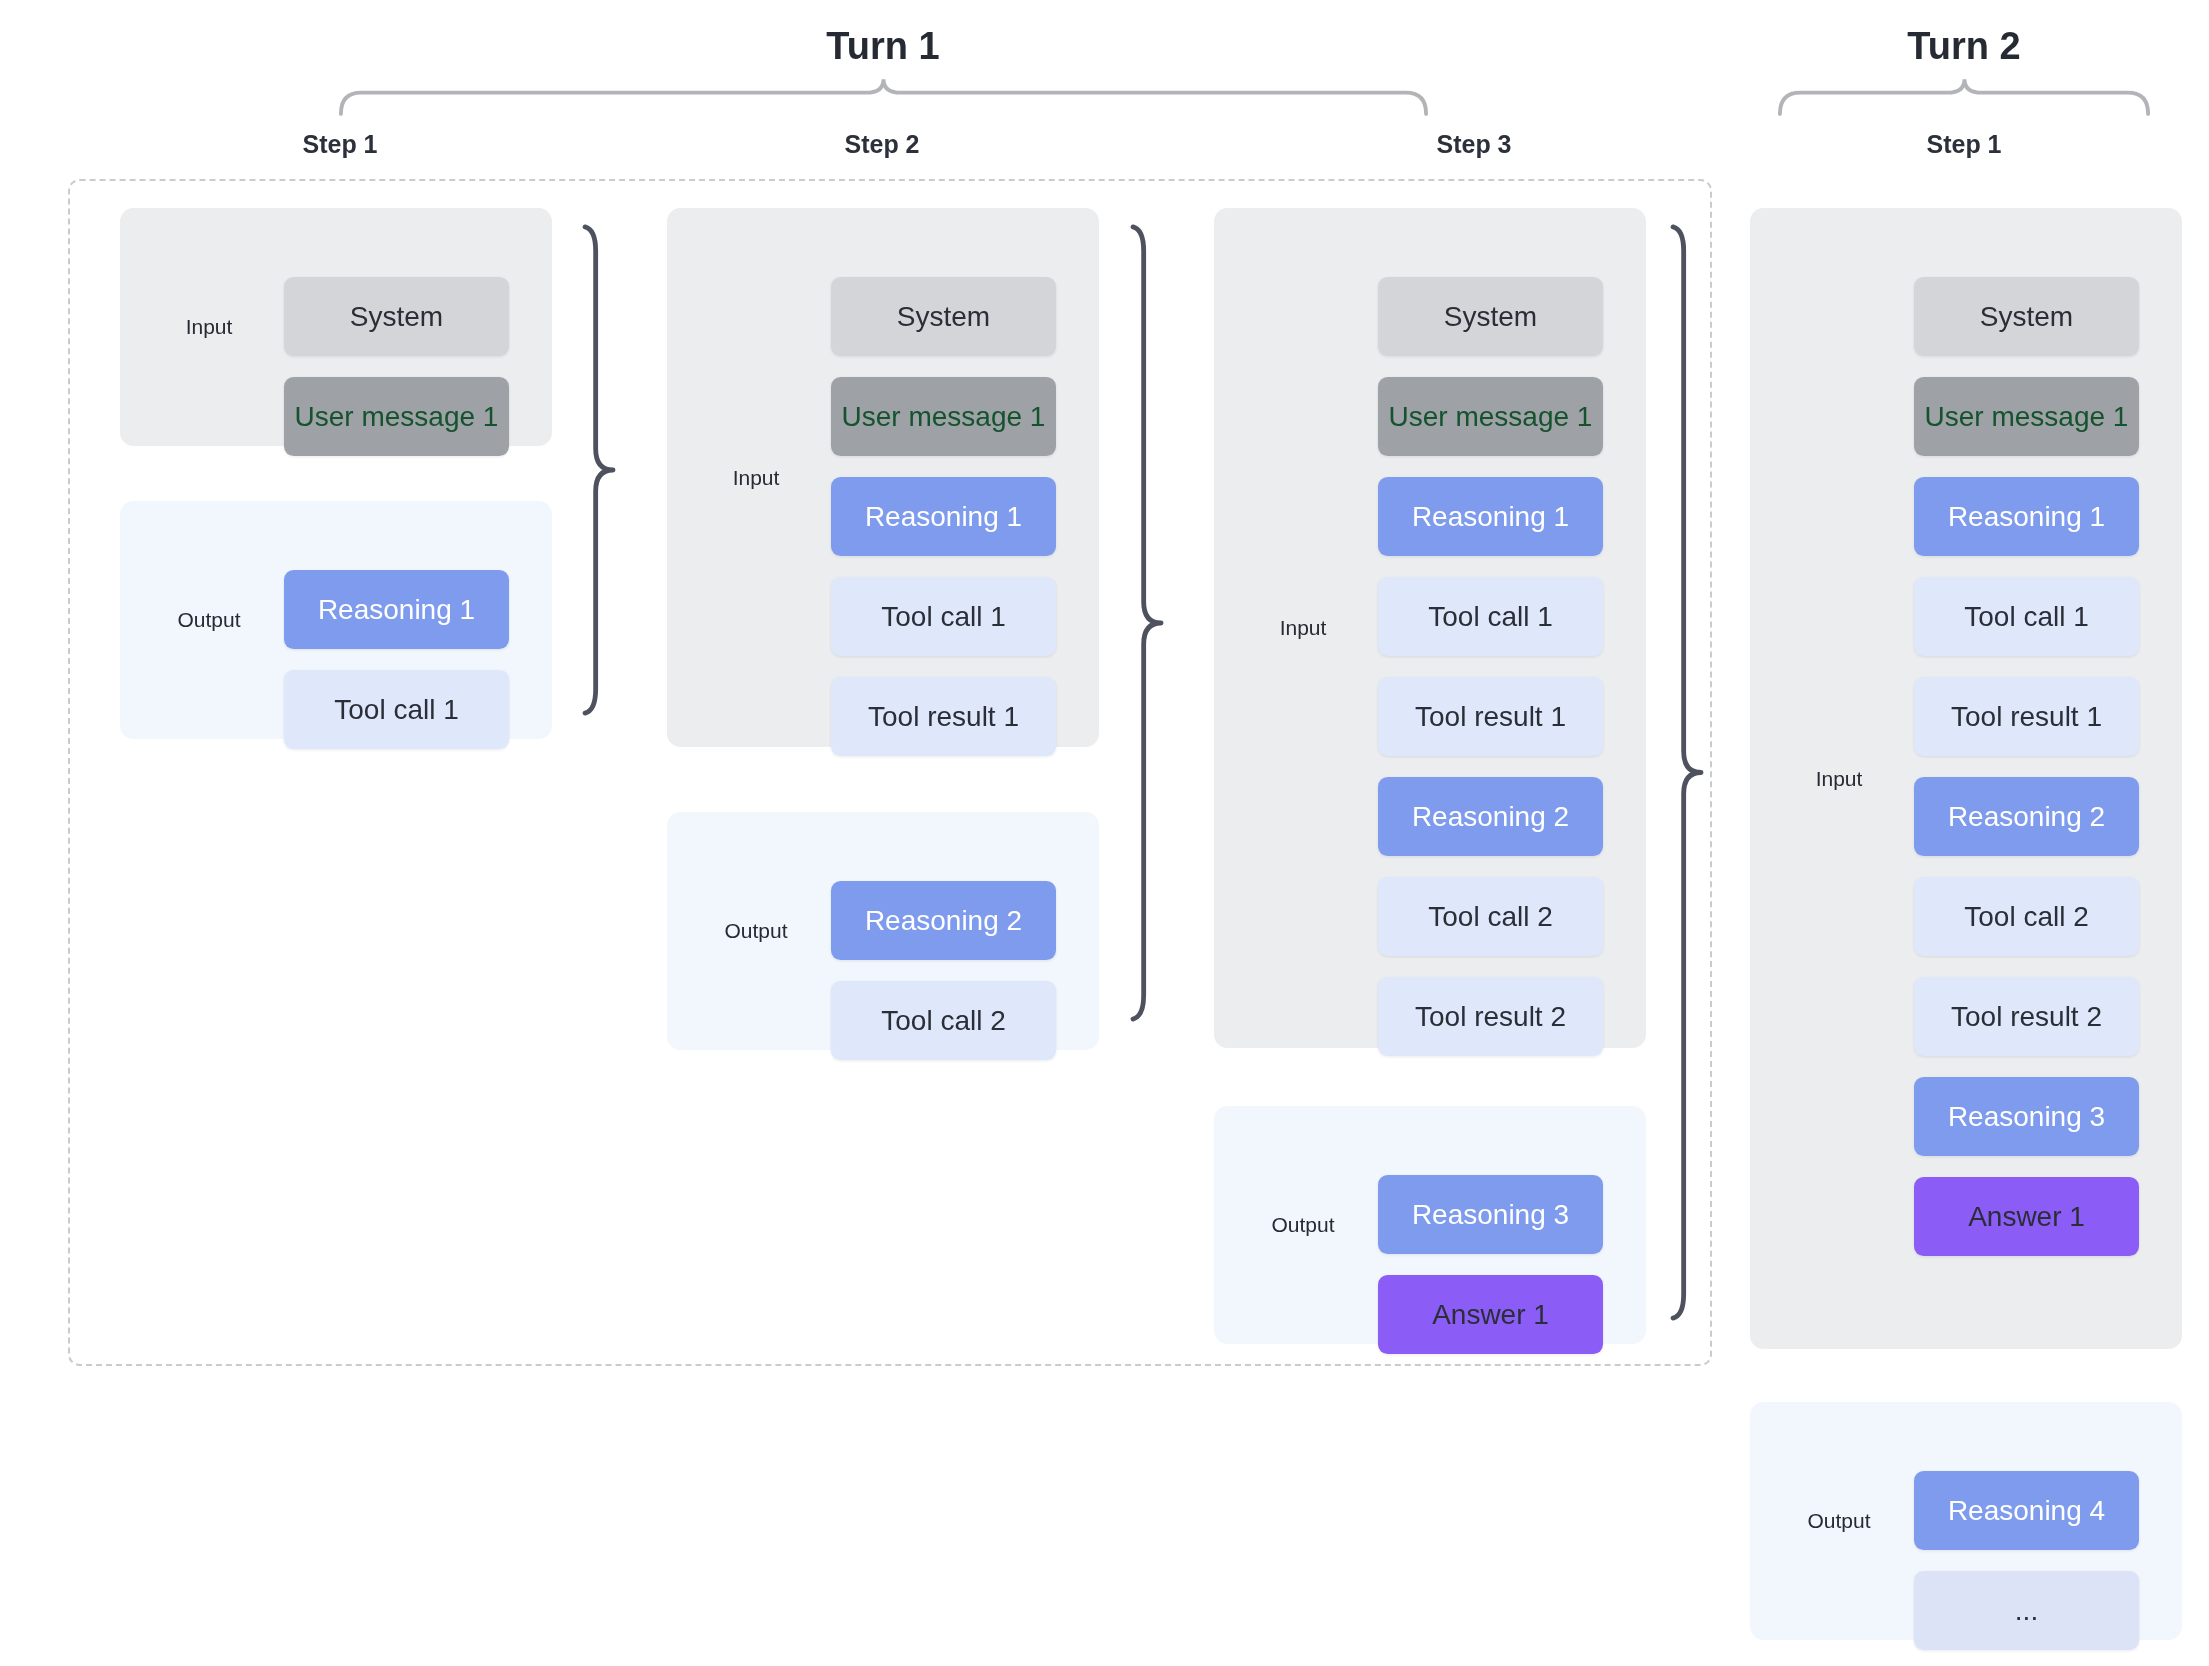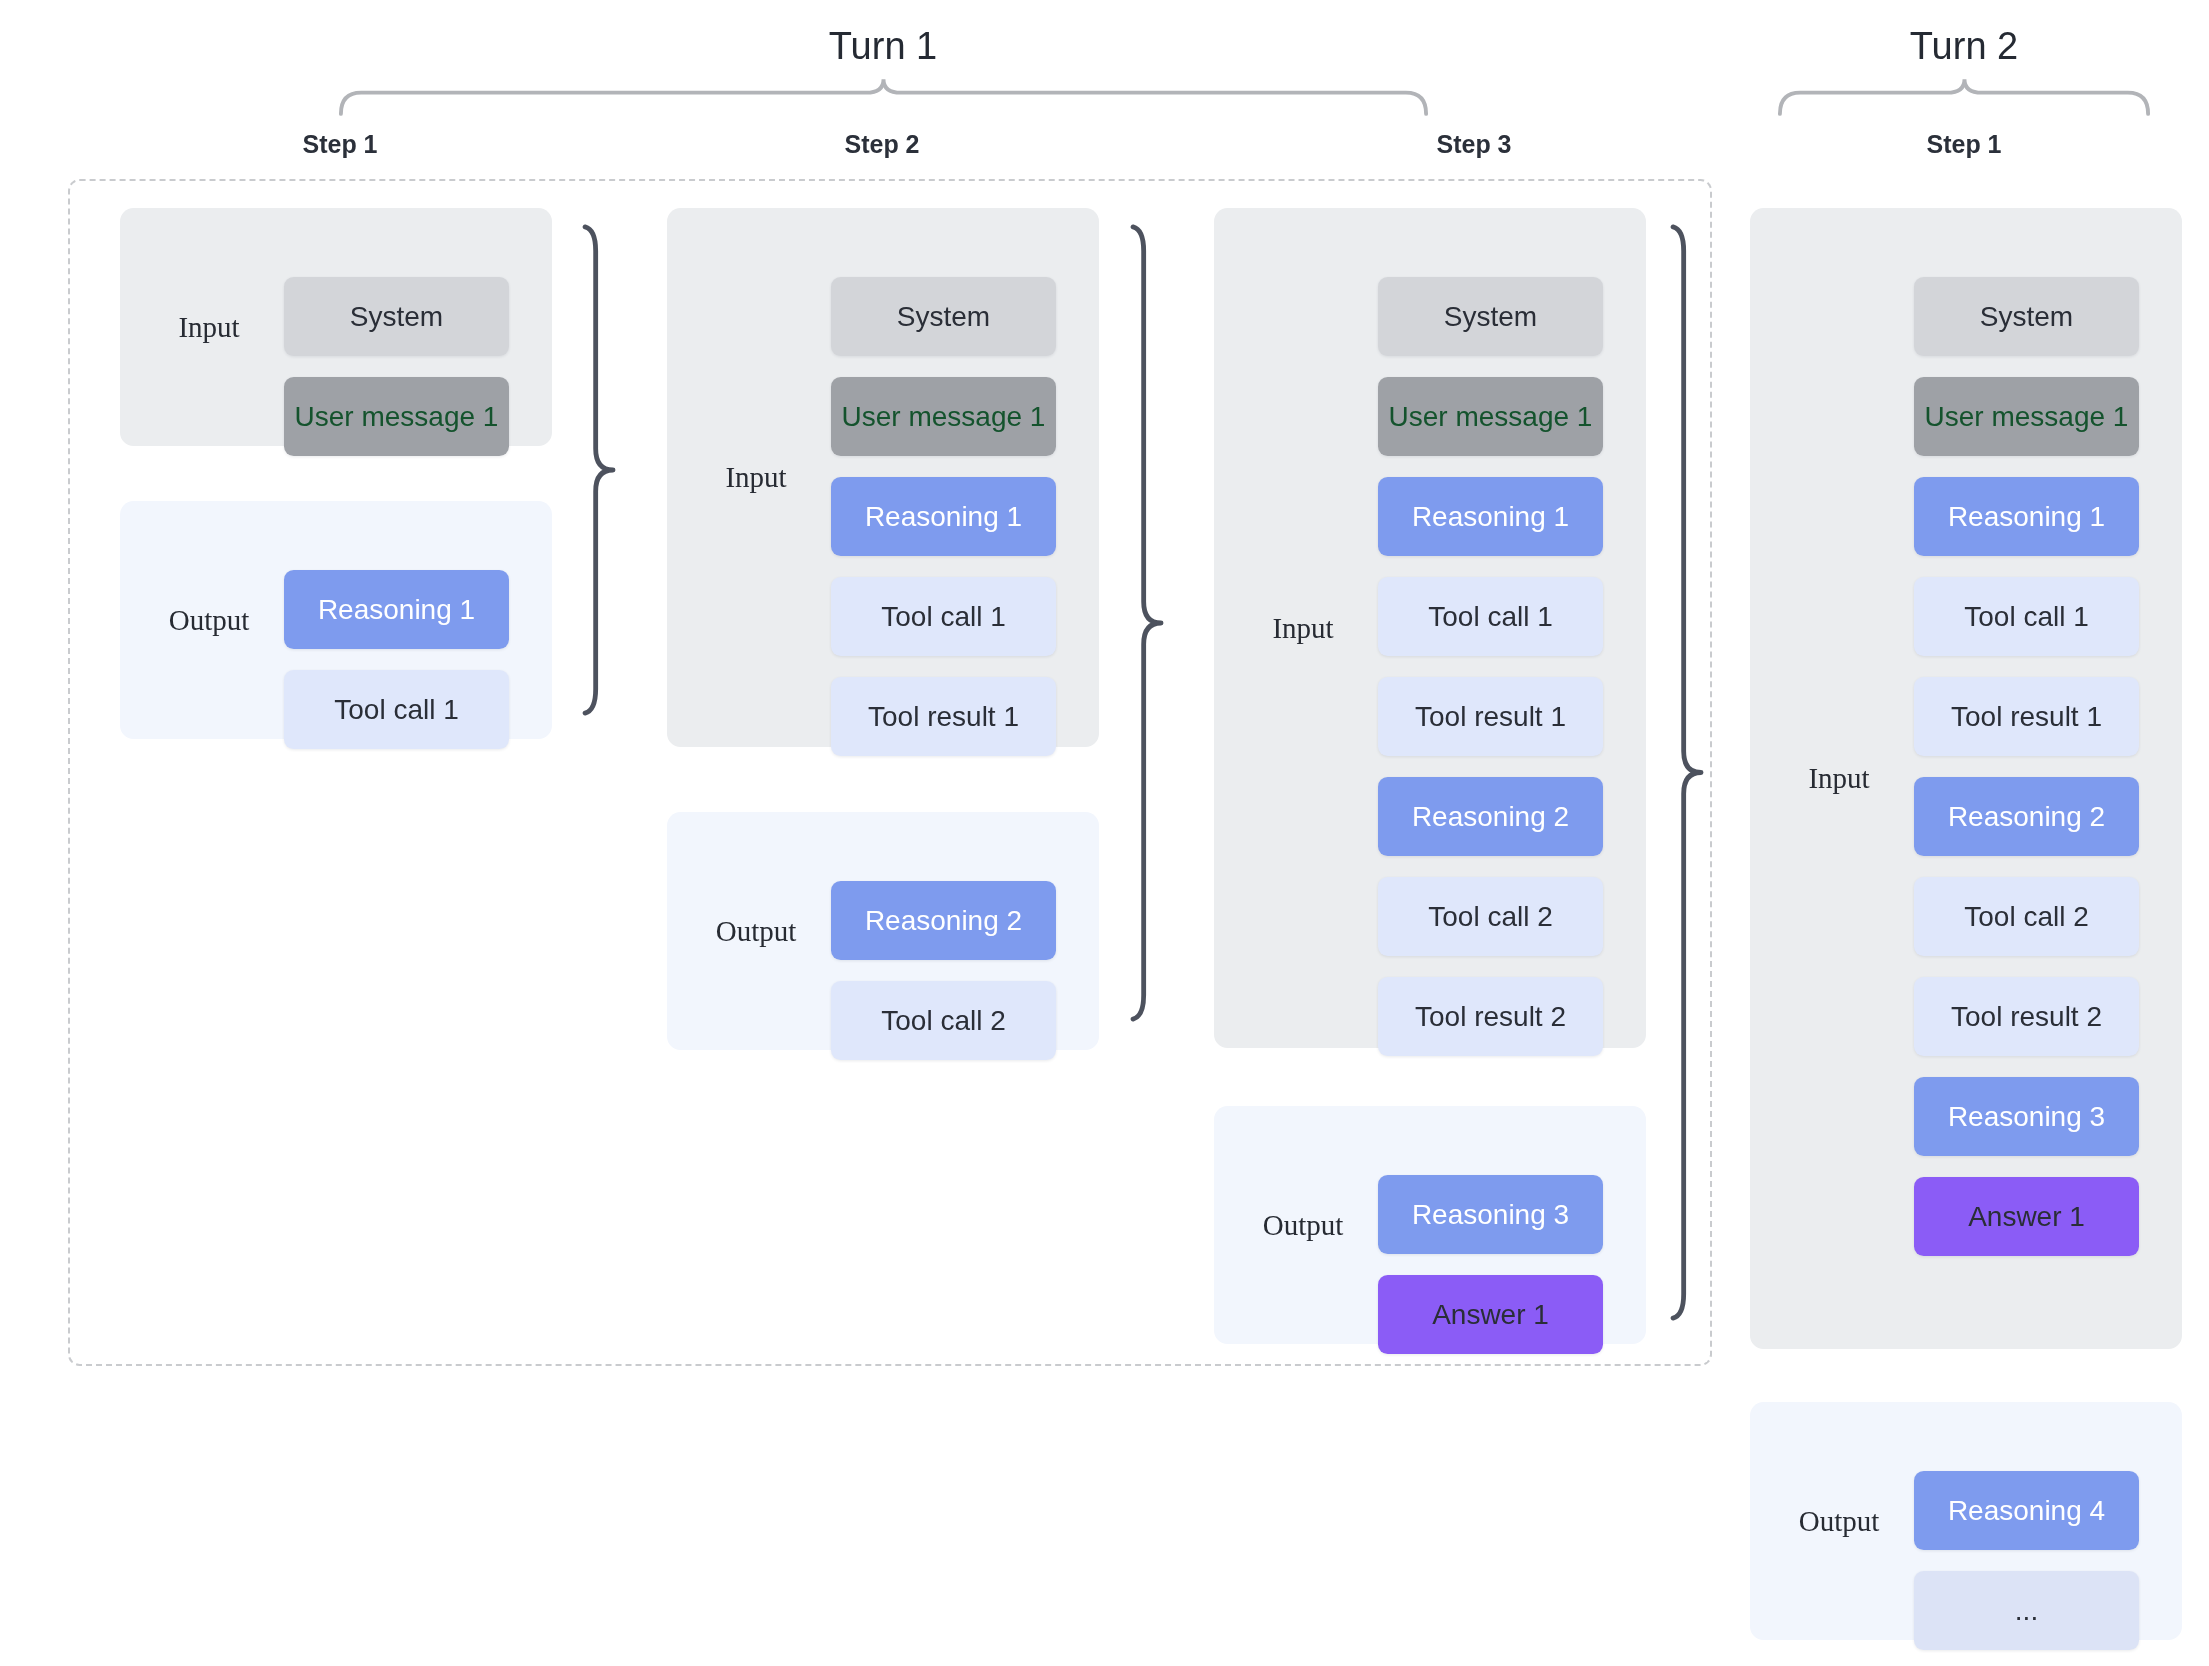--- a/index.html
+++ b/index.html
@@ -7,21 +7,21 @@
     position:relative;
     width:2209px; height:1666px;
     background:#ffffff;
     font-family:"Liberation Sans", sans-serif;
     overflow:hidden;
     color:#272b33;
   }
   .turn-title {
     position:absolute; top:25px;
     transform:translateX(-50%);
-    font-size:38px; font-weight:400; color:#252a33;
+    font-size:38px; font-weight:700; color:#252a33;
     white-space:nowrap;
   }
   .step-label {
     position:absolute; top:130px;
     transform:translateX(-50%);
     font-size:25px; font-weight:700; color:#2b303a;
     white-space:nowrap;
   }
   .top-brace { position:absolute; top:77px; }
   .side-brace { position:absolute; }
@@ -31,21 +31,21 @@
     border:2.9px dashed #c9cbce; border-radius:11.6px;
   }
   .panel {
     position:absolute; width:432px; border-radius:13.5px;
   }
   .panel.input-panel  { background:#ebedef; }
   .panel.output-panel { background:#f2f6fd; }
   .side-label {
     position:absolute; left:0; top:0; bottom:0; width:178px;
     display:flex; align-items:center; justify-content:center;
-    font-size:29px; color:#272b33;font-family:Liberation Serif, serif;
+    font-size:21px; color:#272b33;
   }
   .chips {
     position:absolute; top:29px; right:43px; width:225px;
     display:flex; flex-direction:column; gap:21px;margin-top:40px;
   }
   .chip {
     height:79px; border-radius:9.7px;
     display:flex; align-items:center; justify-content:center;
     font-size:28px; line-height:1;
     box-shadow:0 1px 2.9px rgba(40,50,70,0.10);

